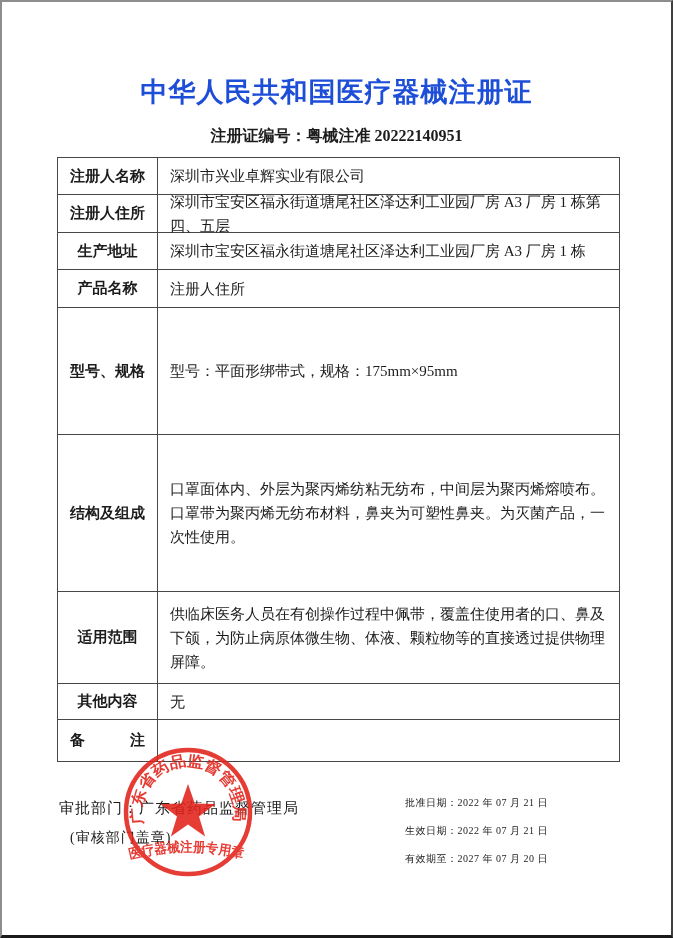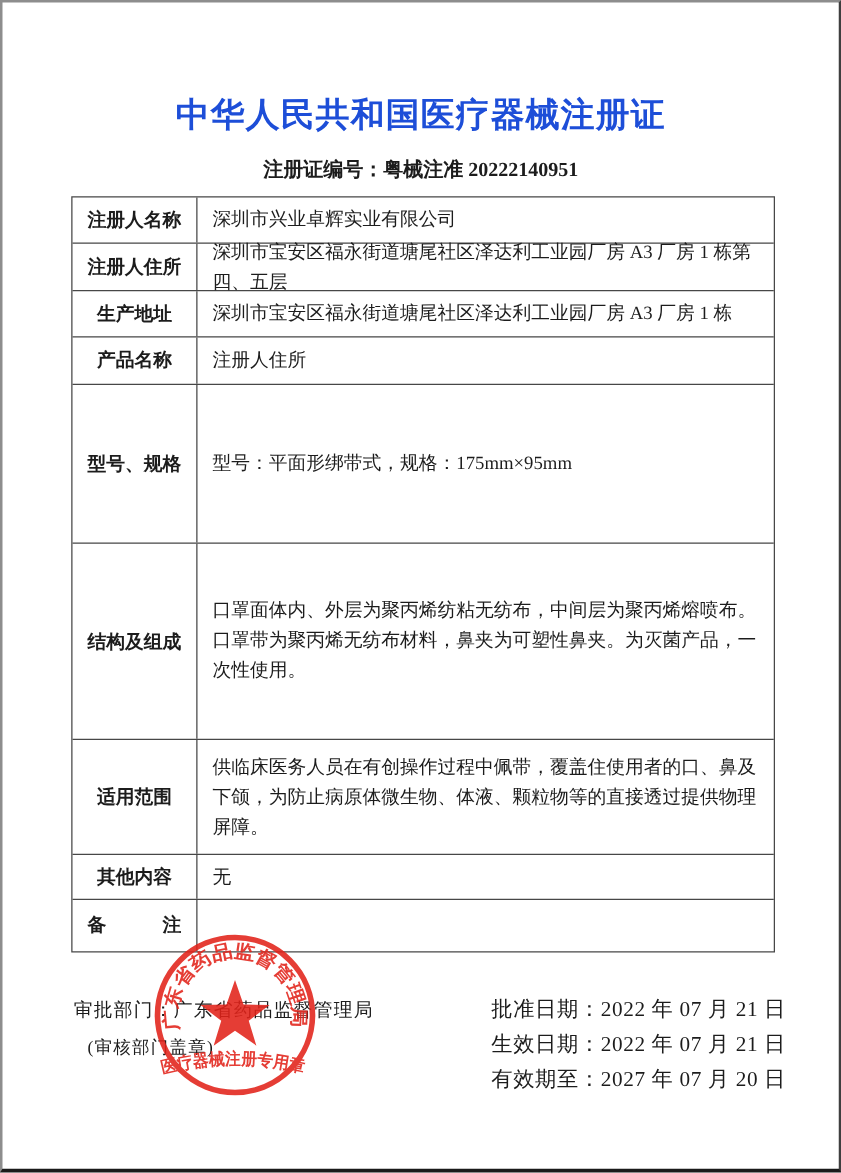--- a/index.html
+++ b/index.html
@@ -57,22 +57,22 @@
   .h126 { height: 126px; } .h156 { height: 156px; }
   .approval-line {
     position: absolute; left: 57px; top: 797px;
     font-size: 15px; letter-spacing: 1px; text-align: right;
   }
   .stamp-note {
     position: absolute; left: 68px; top: 827px;
     font-size: 14px; letter-spacing: 1px;
   }
   .dates {
-    position: absolute; left: 391px; top: 794px;
-    font-size: 17px;
+    position: absolute; left: 403px; top: 794px;
+    font-size: 10px;
   }
   .date-line { height: 20px; margin-bottom: 8px; letter-spacing: 0.5px; }
   .seal {
     position: absolute; left: 106px; top: 730px;
     width: 160px; height: 160px;
     opacity: 0.88; z-index: 5;
     pointer-events: none;
   }
   .seal text {
     font-family: "Liberation Sans", "DejaVu Sans", sans-serif;

